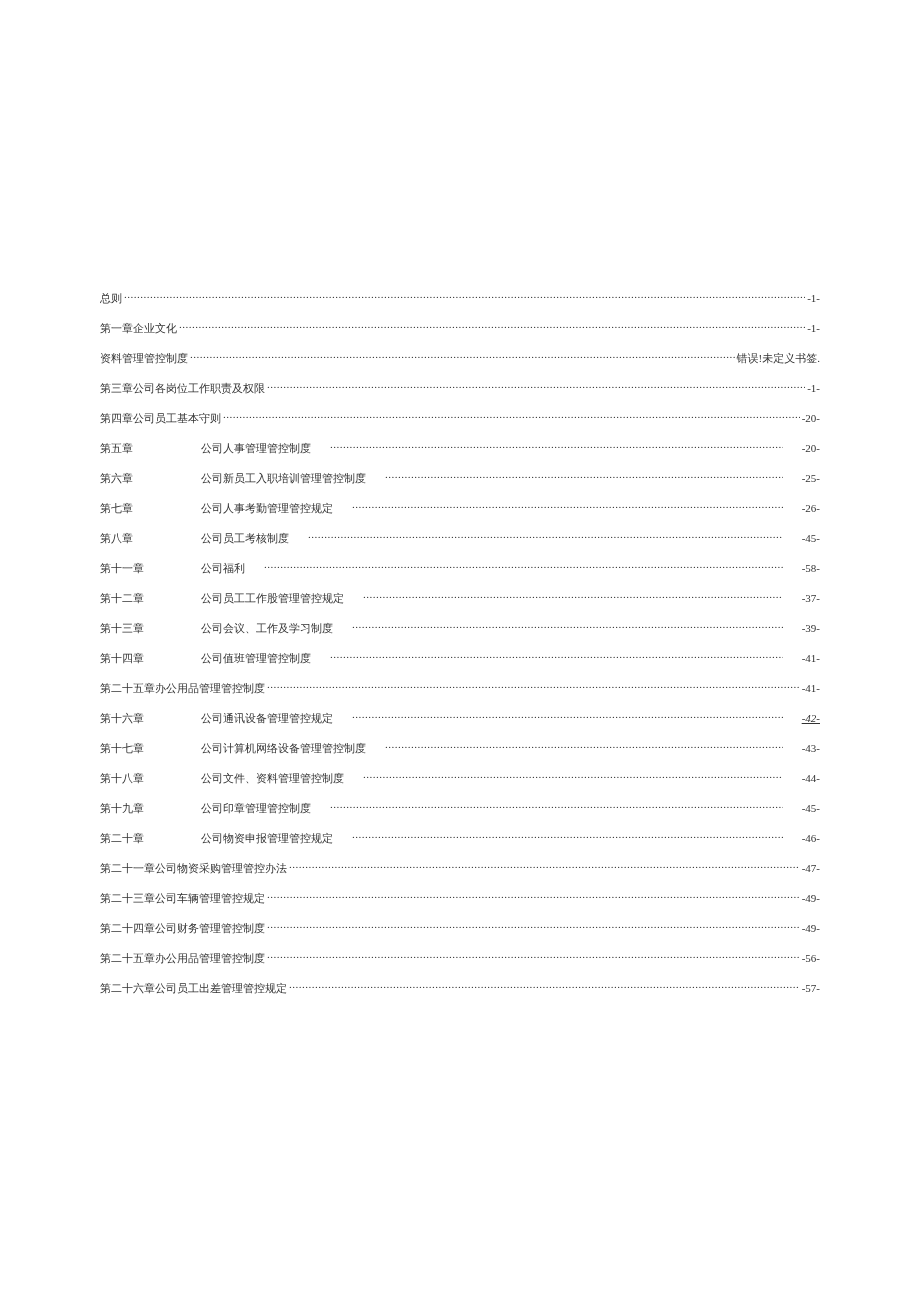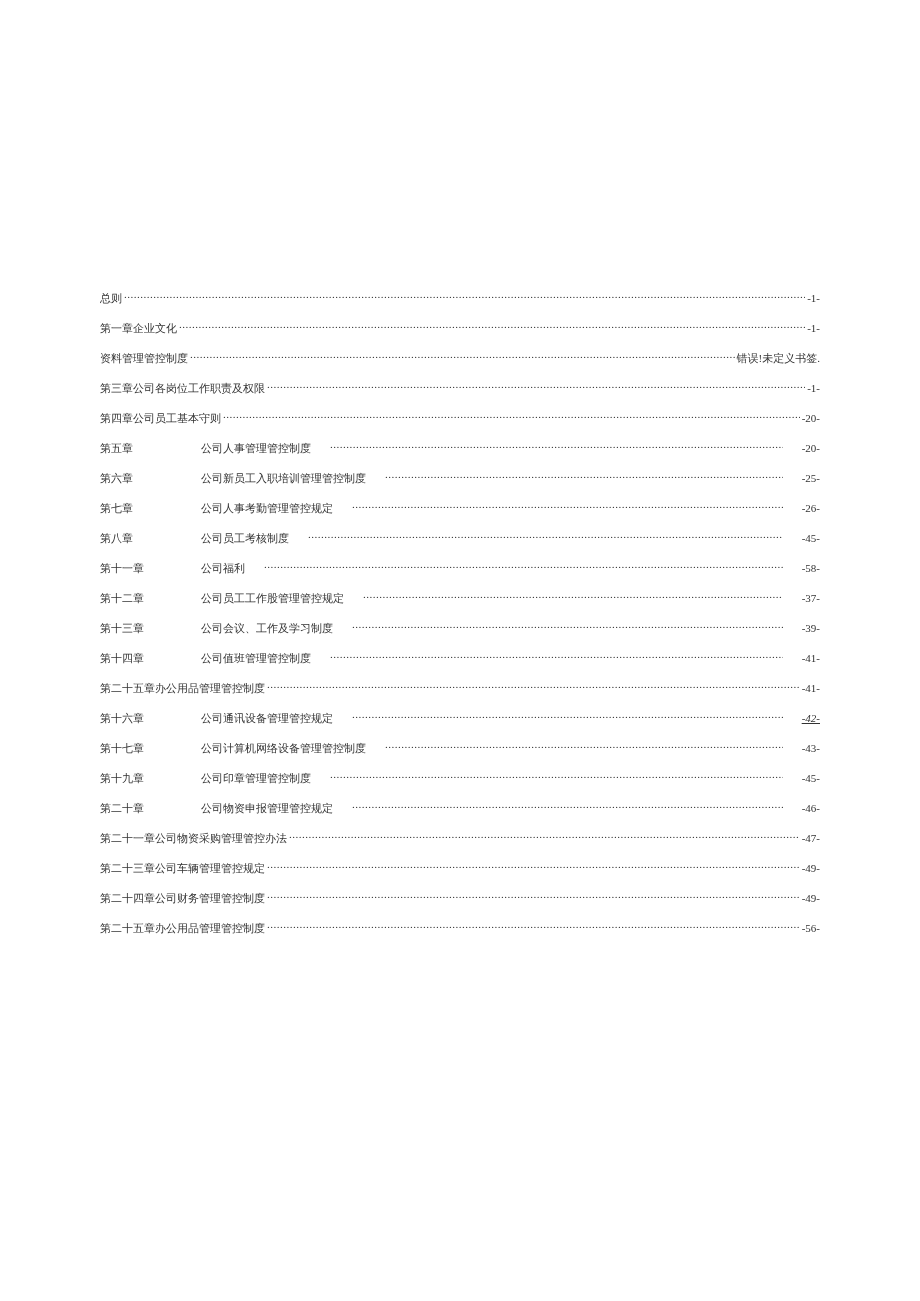--- a/index.html
+++ b/index.html
@@ -156,20 +156,26 @@
         <span class="leader"></span>
         <span class="page-num italic">-42-</span>
       </div>
       <div class="toc-entry type-b">
         <span class="chapter-label">第十七章</span>
         <span class="chapter-title">公司计算机网络设备管理管控制度</span>
         <span class="leader"></span>
         <span class="page-num">-43-</span>
       </div>
       <div class="toc-entry type-b">
+        <span class="chapter-label">第十八章</span>
+        <span class="chapter-title">公司文件、资料管理管控制度</span>
+        <span class="leader"></span>
+        <span class="page-num">-44-</span>
+      </div>
+      <div class="toc-entry type-b">
         <span class="chapter-label">第十九章</span>
         <span class="chapter-title">公司印章管理管控制度</span>
         <span class="leader"></span>
         <span class="page-num">-45-</span>
       </div>
       <div class="toc-entry type-b">
         <span class="chapter-label">第二十章</span>
         <span class="chapter-title">公司物资申报管理管控规定</span>
         <span class="leader"></span>
         <span class="page-num">-46-</span>
@@ -186,15 +192,20 @@
       </div>
       <div class="toc-entry type-a">
         <span class="chapter-title">第二十四章公司财务管理管控制度</span>
         <span class="leader"></span>
         <span class="page-num">-49-</span>
       </div>
       <div class="toc-entry type-a">
         <span class="chapter-title">第二十五章办公用品管理管控制度</span>
         <span class="leader"></span>
         <span class="page-num">-56-</span>
+      </div>
+      <div class="toc-entry type-a">
+        <span class="chapter-title">第二十六章公司员工出差管理管控规定</span>
+        <span class="leader"></span>
+        <span class="page-num">-57-</span>
       </div>
     </div>
 </div>
 
 </body></html>

